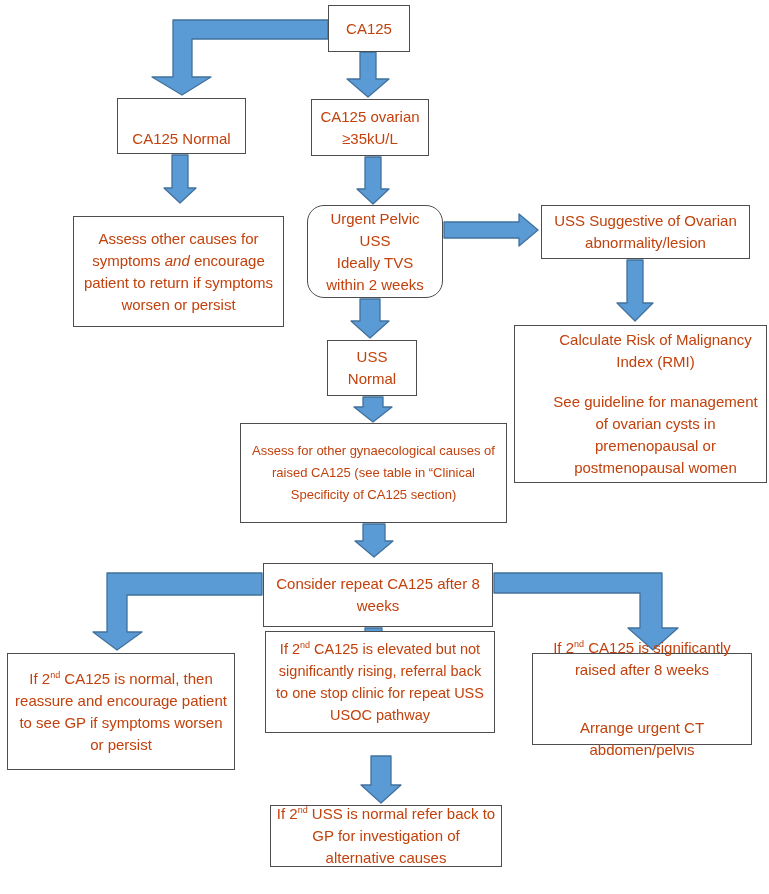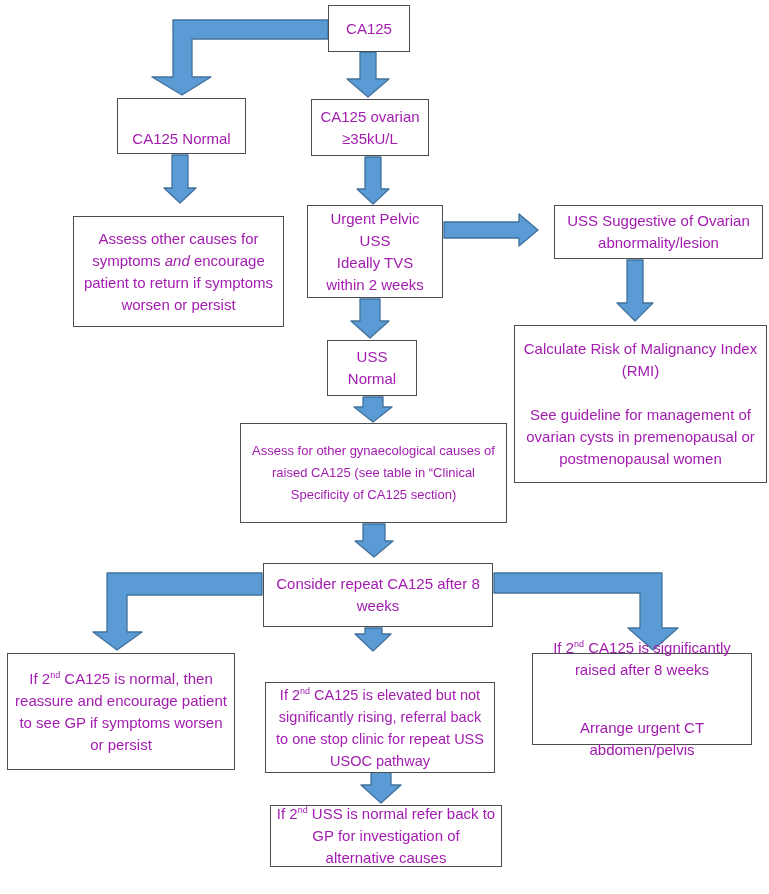--- a/index.html
+++ b/index.html
@@ -1,21 +1,21 @@
 <!DOCTYPE html>
 <html><head>
 <meta charset="utf-8">
 <style>
   html,body{margin:0;padding:0;background:#ffffff;}
   #canvas{
     position:relative;
     width:769px;height:894px;
     background:#ffffff;
     font-family:"Liberation Sans", sans-serif;
-    color:#a21caf;
+    color:#c2410c;
     overflow:hidden;
   }
   .node{
     position:absolute;
     box-sizing:border-box;
     border:1.5px solid #4d4d4d;
     background:#ffffff;
     display:flex;
     flex-direction:column;
     align-items:center;
@@ -27,28 +27,28 @@
     z-index:2;
   }
   .node sup{font-size:9px;line-height:0;vertical-align:super;}
   #arrow-layer{position:absolute;left:0;top:0;z-index:1;}
   .arrow{fill:#5b9bd5;stroke:#41719c;stroke-width:1.3;stroke-linejoin:round;}
   
   #n-ca125            {left:328px;top:5px;  width:82px; height:47px;}
   #n-ca125-normal     {left:117px;top:98px; width:129px;height:56px;justify-content:flex-end;}
   #n-ca125-raised     {left:311px;top:99px; width:118px;height:57px;}
   #n-assess-other     {left:73px; top:216px;width:211px;height:111px;}
-  #n-urgent-uss       {left:307px;top:205px;width:136px;height:93px;}
-  #n-uss-suggestive   {left:541px;top:205px;width:209px;height:54px;margin-left:13px;}
-  #n-rmi              {left:514px;top:325px;width:253px;height:158px;}
+  #n-urgent-uss       {left:307px;top:205px;width:136px;height:93px;border-radius:17px;}
+  #n-uss-suggestive   {left:541px;top:205px;width:209px;height:54px;}
+  #n-rmi              {left:514px;top:325px;width:253px;height:158px;padding-left:35px;}
   #n-uss-normal       {left:327px;top:340px;width:90px; height:56px;}
   #n-gynae            {left:240px;top:423px;width:267px;height:100px;font-size:13px;}
   #n-repeat8          {left:263px;top:563px;width:230px;height:64px;}
   #n-second-normal    {left:7px;  top:653px;width:228px;height:117px;}
-  #n-second-elevated  {left:265px;top:682px;width:230px;height:91px;font-size:14.5px;align-items:flex-end;}
+  #n-second-elevated  {left:265px;top:631px;width:230px;height:102px;font-size:14.5px;align-items:flex-end;}
   #n-second-raised    {left:532px;top:653px;width:220px;height:92px;gap:36px;}
   #n-second-uss       {left:270px;top:805px;width:232px;height:62px;}
   .rmi-para{margin:0;}
   .rmi-spacer{height:22px;}
 </style>
 </head>
 <body>
 
 <div id="canvas">
 

